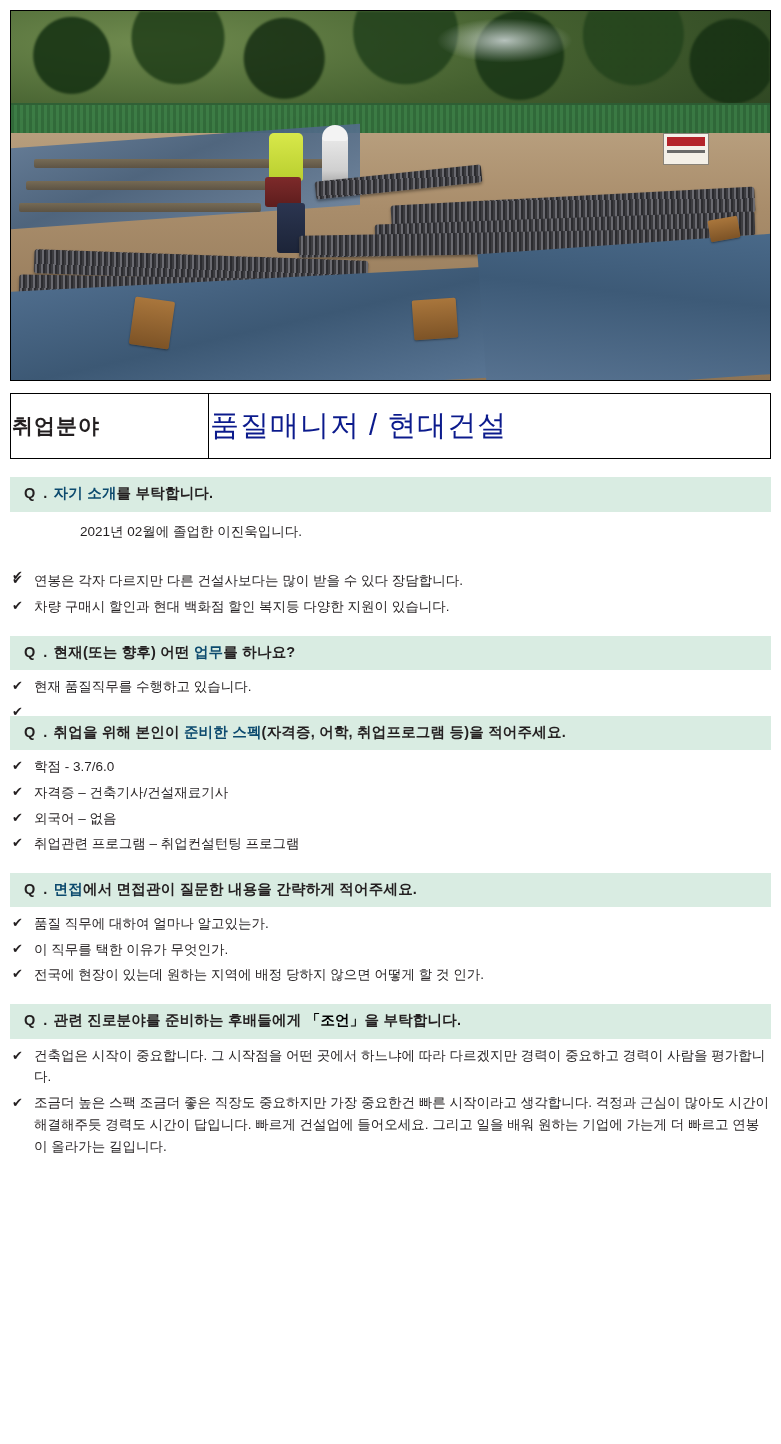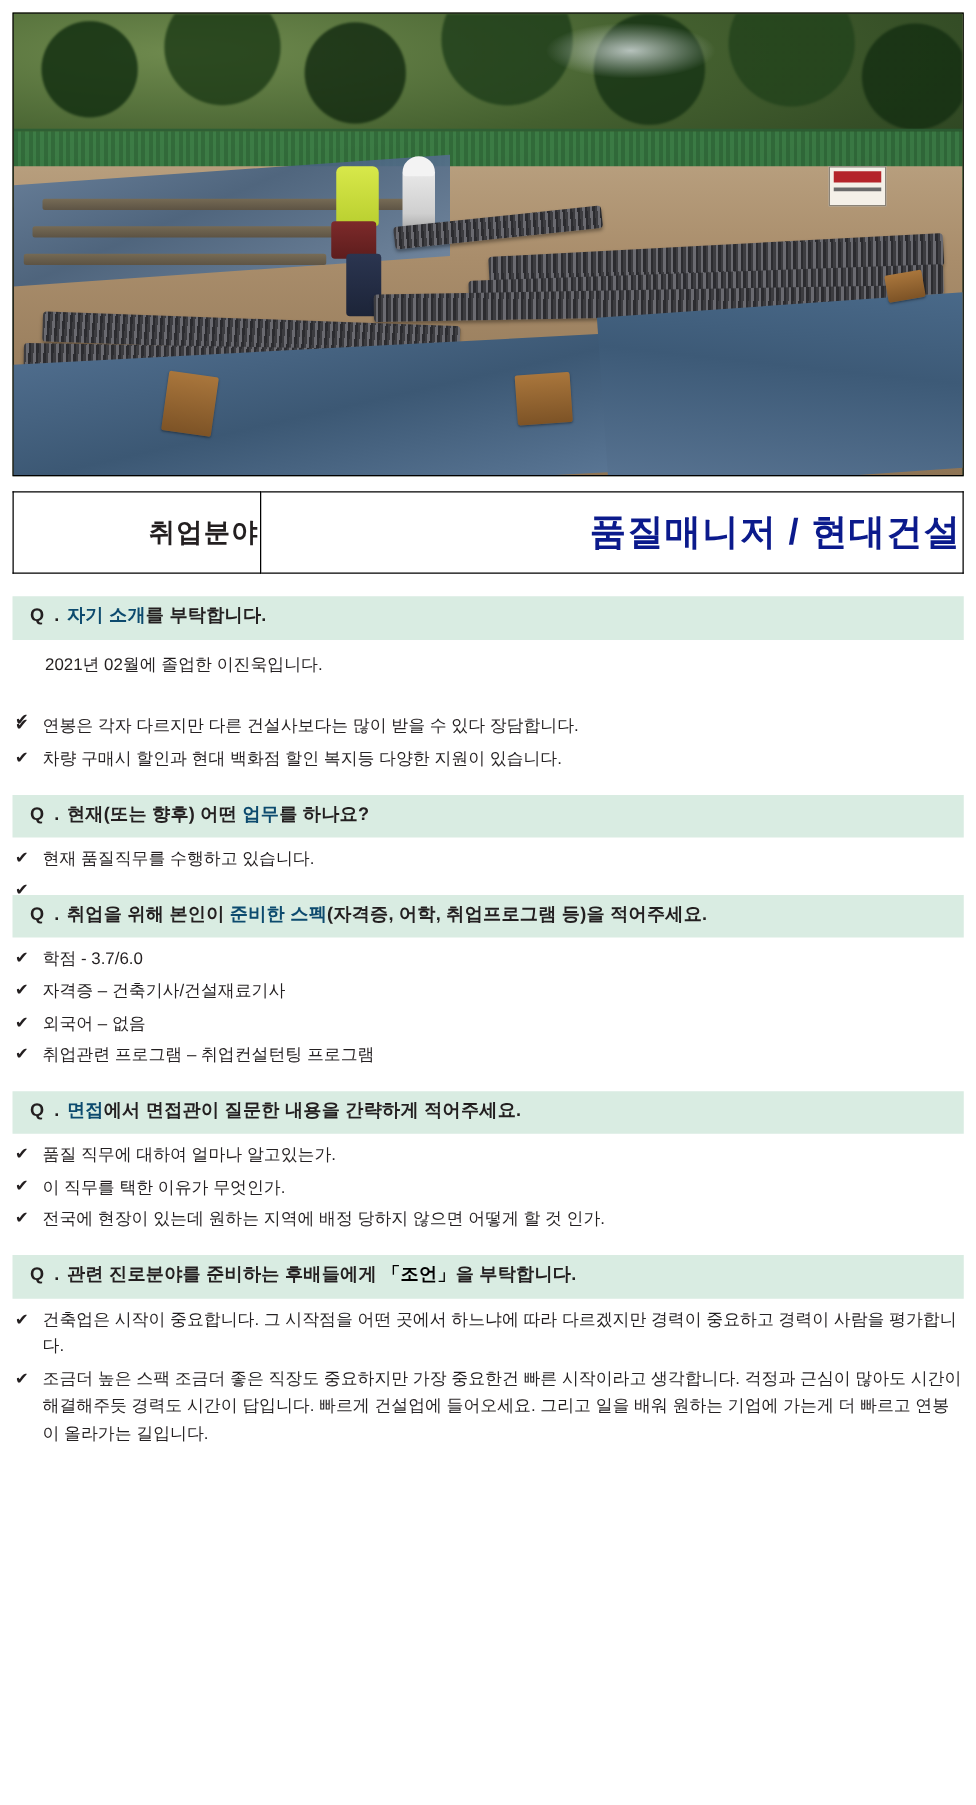--- a/index.html
+++ b/index.html
@@ -173,32 +173,32 @@
   
   .title-table {
     margin-top: 12px;
     width: 761px;
     border-collapse: collapse;
     table-layout: fixed;
   }
   .title-table td {
     border: 1px solid #000000;
     height: 62px;
-    text-align: right;
+    text-align: left;
     vertical-align: middle;
   }
   .title-label {
     width: 195px;
     font-size: 21px;
     font-weight: bold;
     letter-spacing: 1px;
   }
   .title-value {
     font-size: 29px;
-    font-weight: bold;
+    font-weight: normal;
     color: #0b1a8c;
     letter-spacing: 1px;
     margin-left: 25px;
   }
 
   
   .qa {
     margin-top: 18px;
   }
   .q-bar {
@@ -215,20 +215,21 @@
   .hl-orange { color: #0c4a6e; }
   .hl-red { color: #000000; }
 
   .a-block {
     padding: 9px 0 0 26px;
     font-size: 13.5px;
     line-height: 1.62;
   }
   .a-line {
     padding-left: 0;
+    margin-left: 44px;
   }
   .bullets {
     margin: 0;
     padding: 6px 0 0 0;
     list-style: none;
   }
   .bullets li {
     position: relative;
     padding-left: 24px;
     margin-bottom: 4px;

